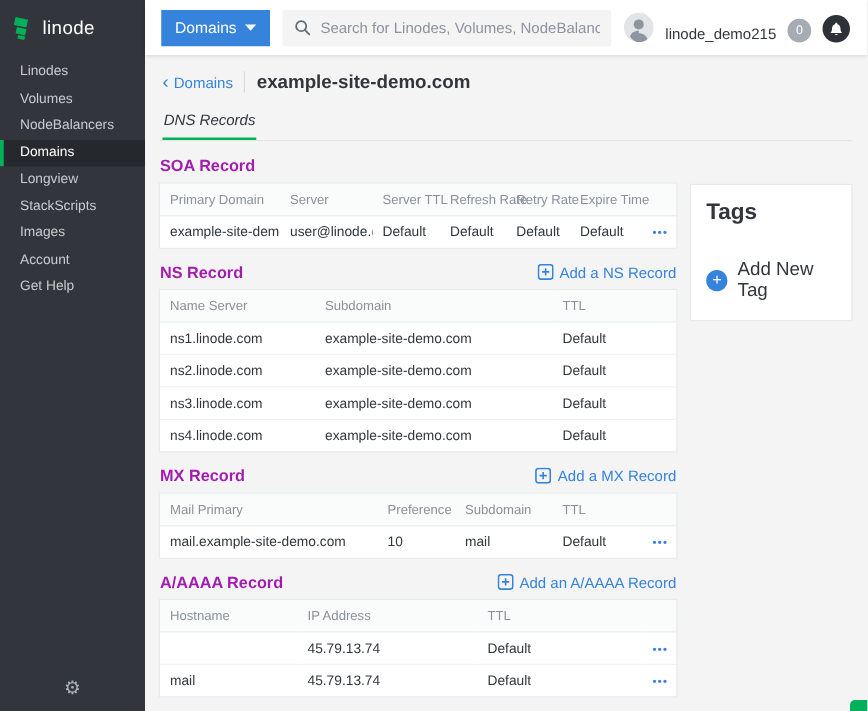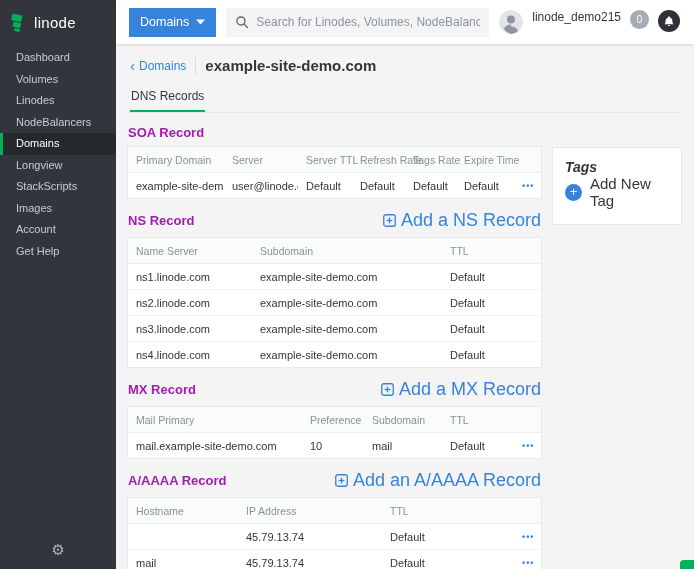--- a/index.html
+++ b/index.html
@@ -15,50 +15,50 @@
   .nav-item.active{background:#25282d;color:#fff;border-left-color:#00b159;}
   .gear{position:absolute;bottom:10px;left:0;right:0;text-align:center;font-size:15px;color:#aab0b8;cursor:pointer;}
 
   
   .main{flex:1;display:flex;flex-direction:column;min-width:0;}
   .topbar{height:44px;background:#fff;display:flex;align-items:center;padding:0 14px 0 13px;gap:10px;box-shadow:0 1px 3px rgba(0,0,0,.12);position:relative;z-index:2;flex:none;}
   .create-btn{background:#3683dc;color:#fff;border:none;font-family:inherit;font-size:12.5px;height:29px;padding:0 11px;display:flex;align-items:center;gap:7px;cursor:pointer;}
   .search-box{width:300px;height:29px;background:#f4f4f4;display:flex;align-items:center;gap:7px;padding:0 9px;border-radius:2px;}
   .search-box input{flex:1;border:none;background:transparent;outline:none;font-family:inherit;font-size:12px;color:#32363c;min-width:0;}
   .search-box input::placeholder{color:#8b93a1;}
-  .user-area{margin-left:auto;display:flex;align-items:flex-start;gap:9px;}
+  .user-area{margin-left:auto;display:flex;align-items:flex-end;gap:9px;}
   .avatar{width:24px;height:24px;border-radius:50%;overflow:hidden;cursor:pointer;flex:none;}
   .username{font-size:12px;color:#32363c;cursor:pointer;}
   .badge{width:19px;height:19px;border-radius:50%;background:#a6abb4;color:#fff;font-size:10px;display:flex;align-items:center;justify-content:center;cursor:pointer;flex:none;}
   .bell-btn{width:22px;height:22px;border-radius:50%;background:#2e3238;display:flex;align-items:center;justify-content:center;cursor:pointer;flex:none;}
 
   
   .content{flex:1;padding:0 12px;overflow:hidden;}
   .page-head{display:flex;align-items:center;gap:9px;padding:13px 2px 10px;}
   .back-link{color:#3683dc;font-size:12px;display:flex;align-items:center;gap:4px;cursor:pointer;}
   .back-chev{font-size:15px;line-height:10px;}
   .head-divider{width:1px;height:17px;background:#d9dbde;}
   .page-title{font-size:15px;font-weight:bold;color:#32363c;}
   .tabs{border-bottom:1px solid #e3e5e8;display:flex;padding:0 2px;}
-  .tab{font-size:12px;color:#32363c;padding:5px 1px 7px;border-bottom:2px solid #00b159;cursor:pointer;}
+  .tab{font-size:12px;color:#32363c;padding:5px 1px 7px;border-bottom:2px solid #00b159;cursor:pointer;font-style:italic;}
 
   .layout{display:flex;align-items:flex-start;gap:12px;}
   .records{width:413px;flex:none;}
   .section-head{display:flex;justify-content:space-between;align-items:center;padding:12px 0 7px;}
   .section-title{font-size:13px;font-weight:bold;color:#a21caf;}
-  .add-link{display:flex;align-items:center;gap:5px;color:#3683dc;font-size:18px;cursor:pointer;padding-left:26px;}
+  .add-link{display:flex;align-items:center;gap:5px;color:#3683dc;font-size:12px;cursor:pointer;padding-left:26px;}
 
   table{width:100%;border-collapse:collapse;table-layout:fixed;background:#fff;box-shadow:0 0 0 1px #e7e9ec;}
   th{font-weight:normal;text-align:left;font-size:10.5px;color:#8b919b;background:#fafbfb;padding:6.5px 8px;border-bottom:1px solid #eceef0;white-space:nowrap;overflow:visible;}
   td{font-size:11px;color:#32363c;padding:6.5px 8px;border-bottom:1px solid #f1f2f4;background:#fff;white-space:nowrap;overflow:hidden;}
   tr:last-child td{border-bottom:none;}
   .cell-actions{text-align:right;color:#3683dc;font-size:9px;letter-spacing:1px;cursor:pointer;padding-right:8px;font-weight:bold;}
 
   .tags-card{width:128px;background:#fff;box-shadow:0 0 0 1px #e7e9ec;padding:11px 12px 15px;margin-top:35px;}
-  .tags-title{font-size:14px;font-weight:bold;color:#32363c;margin-bottom:0;font-style:italic;}
+  .tags-title{font-size:18px;font-weight:bold;color:#32363c;margin-bottom:27px;}
   .add-tag{display:flex;align-items:center;gap:8px;cursor:pointer;}
   .plus-circle{width:17px;height:17px;border-radius:50%;background:#3683dc;color:#fff;font-size:13px;line-height:1;display:flex;align-items:center;justify-content:center;flex:none;padding-bottom:1px;}
   .add-tag-label{font-size:15px;color:#32363c;}
 
   .chat-widget{position:absolute;right:0;bottom:0;width:14px;height:9px;background:#00b159;border-top-left-radius:4px;cursor:pointer;}
 </style>
 </head>
 <body>
 
 <aside class="sidebar">
@@ -66,23 +66,22 @@
     <span style="display:flex;">
       <svg width="17" height="19" viewBox="0 0 17 19">
         <polygon points="1.5,0.5 11.5,2.7 10,9 0,6.9" fill="#00b159"></polygon>
         <polygon points="2.5,8.6 10.2,10.3 9,15.3 1.5,13.6" fill="#00b159"></polygon>
         <polygon points="3.6,15 9.2,16.2 8.3,19 2.9,17.8" fill="#00b159"></polygon>
       </svg>
     </span>
     <span class="logo-text">linode</span>
   </div>
   <nav class="nav">
-    <div class="nav-item">Dashboard</div>
+    <div class="nav-item">Linodes</div>
     <div class="nav-item">Volumes</div>
-    <div class="nav-item">Linodes</div>
     <div class="nav-item">NodeBalancers</div>
     <div class="nav-item active">Domains</div>
     <div class="nav-item">Longview</div>
     <div class="nav-item">StackScripts</div>
     <div class="nav-item">Images</div>
     <div class="nav-item">Account</div>
     <div class="nav-item">Get Help</div>
   </nav>
   <div class="gear">⚙</div>
 </aside>
@@ -157,21 +156,21 @@
               <col style="width:51px">
               <col style="width:58px">
               <col style="width:27px">
             </colgroup>
           <thead>
               <tr>
             <th>Primary Domain</th>
             <th>Server</th>
             <th>Server TTL</th>
             <th>Refresh Rate</th>
-            <th>Tags Rate</th>
+            <th>Retry Rate</th>
             <th>Expire Time</th>
             <th></th>
           </tr>
             </thead>
           <tbody>
             <tr>
               <td>example-site-demo.com</td>
               <td>user@linode.com</td>
               <td>Default</td>
               <td>Default</td>

